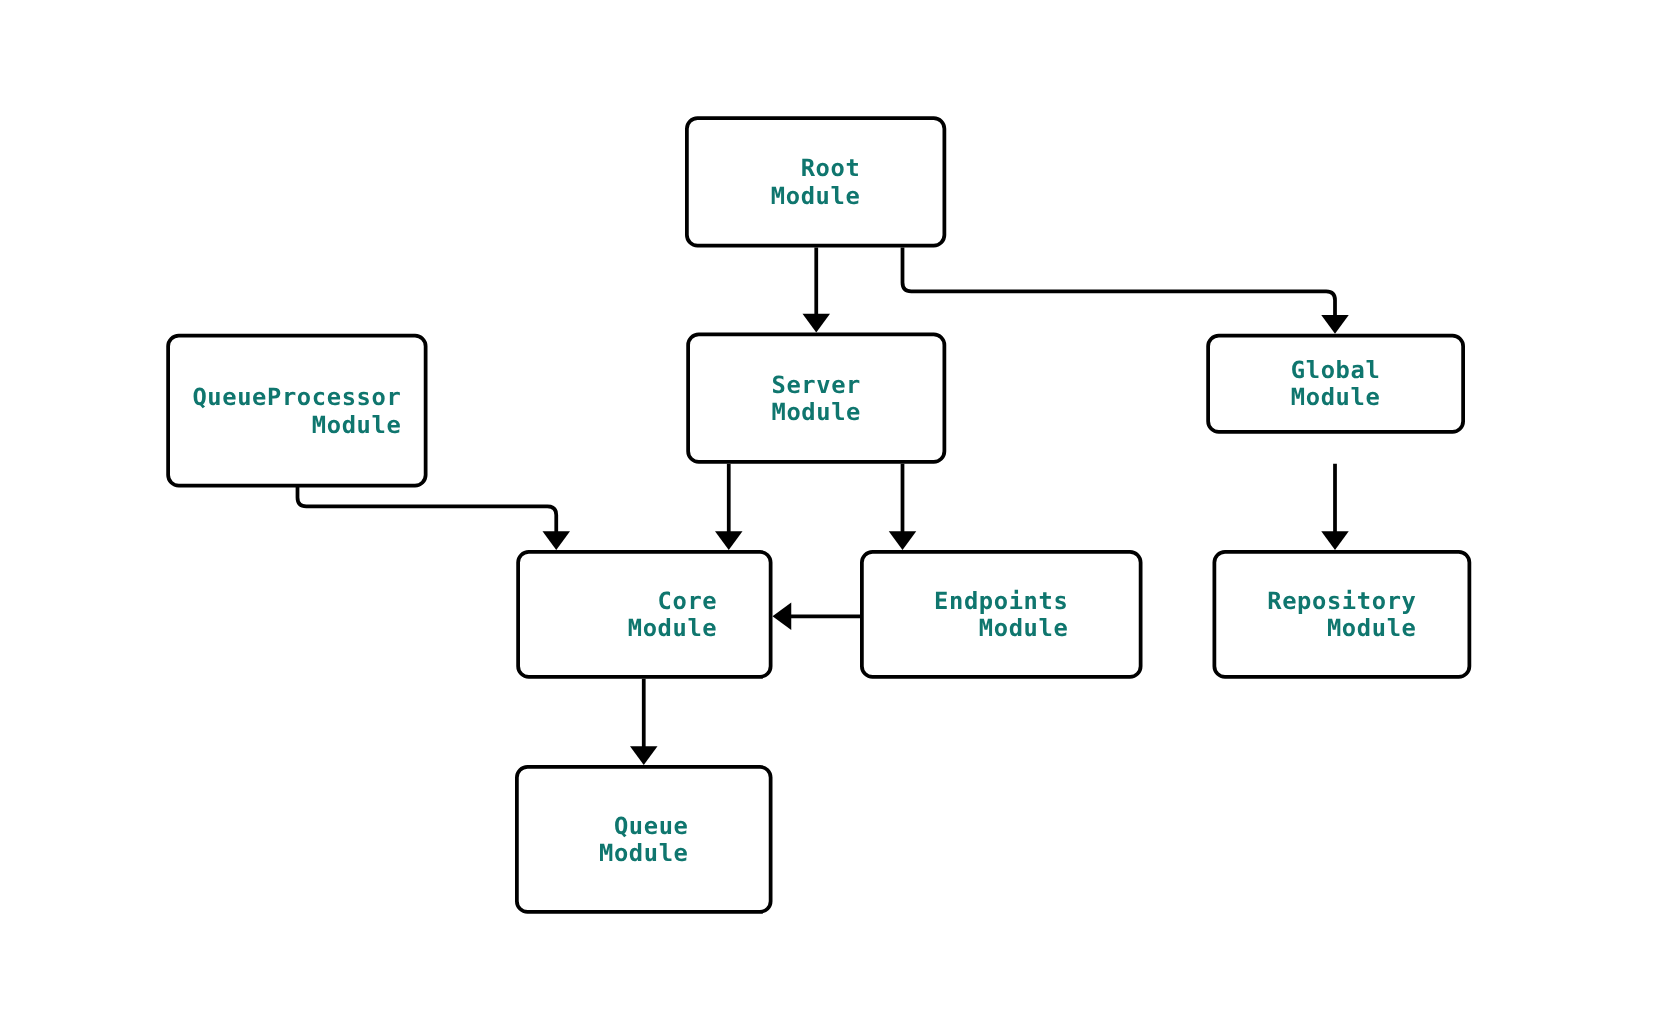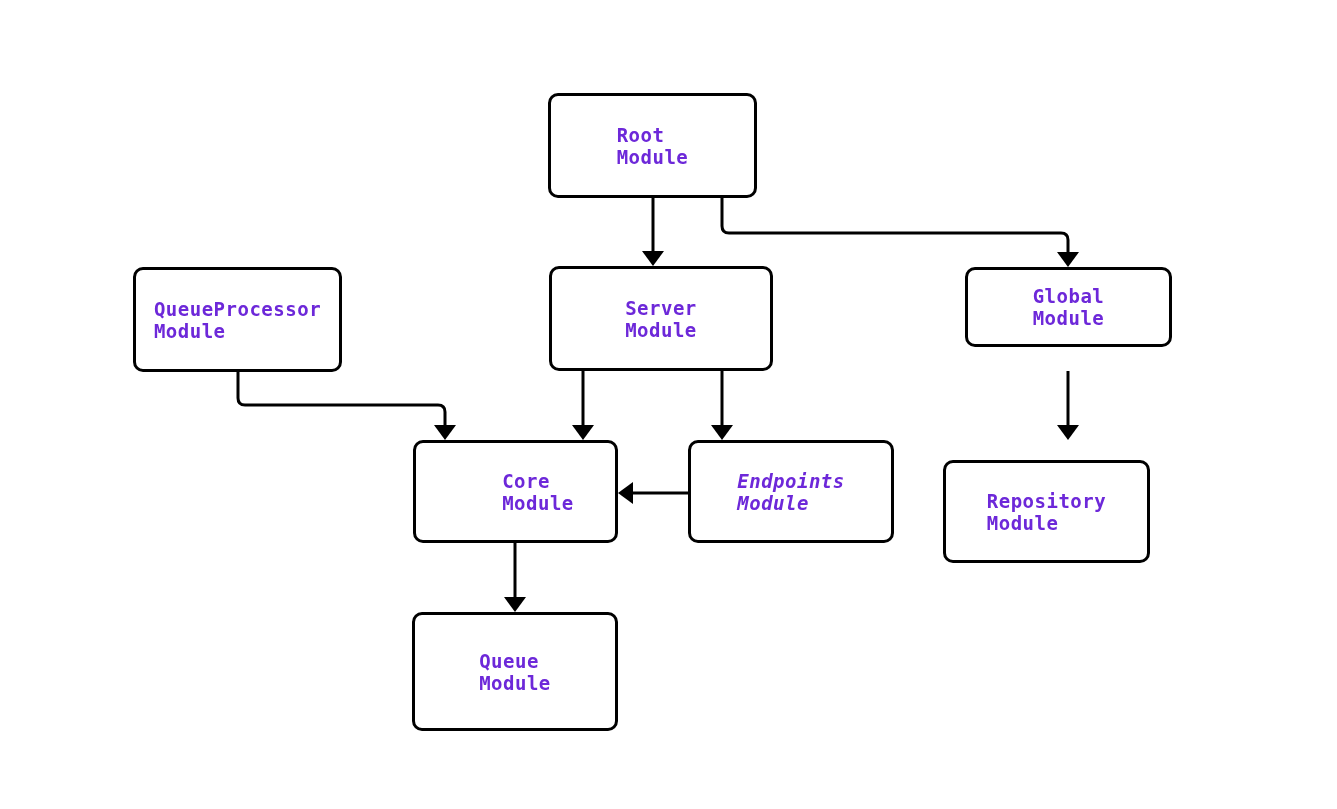--- a/index.html
+++ b/index.html
@@ -30,23 +30,23 @@
     background: #ffffff;
     display: flex;
     align-items: center;
     justify-content: center;
   }
   .node-label {
     font-weight: bold;
     font-size: 19px;
     line-height: 22px;
     letter-spacing: 0.5px;
-    text-align: left;
+    text-align: right;
     white-space: pre-line;
-    color: #6d28d9;
+    color: #0f766e;
   }
 </style>
 </head>
 <body>
 
 <div class="canvas">
   <svg class="edges-layer" id="edges-svg" viewBox="0 0 1337 809" xmlns="http://www.w3.org/2000/svg">
       <path d="M 653 198 L 653 253" fill="none" stroke="#000000" stroke-width="3"></path>
       <polygon points="653,266 642,251 664,251" fill="#000000"></polygon>
       <path d="M 722 198 L 722 226 Q 722 233 729 233 L 1061 233 Q 1068 233 1068 240 L 1068 254" fill="none" stroke="#000000" stroke-width="3"></path>
@@ -62,41 +62,41 @@
       <path d="M 1068 371 L 1068 427" fill="none" stroke="#000000" stroke-width="3"></path>
       <polygon points="1068,440 1057,425 1079,425" fill="#000000"></polygon>
       <path d="M 515 543 L 515 599" fill="none" stroke="#000000" stroke-width="3"></path>
       <polygon points="515,612 504,597 526,597" fill="#000000"></polygon>
     </svg>
 
   <div class="node" style="left: 548px; top: 93px; width: 209px; height: 105px; border-color: rgb(0, 0, 0); background: rgb(255, 255, 255);">
     <span class="node-label">Root
 Module</span>
   </div>
-  <div class="node" style="left: 133px; top: 267px; width: 209px; height: 105px; border-color: rgb(0, 0, 0); background: rgb(255, 255, 255);">
+  <div class="node" style="left: 133px; top: 267px; width: 209px; height: 123px; border-color: rgb(0, 0, 0); background: rgb(255, 255, 255);">
     <span class="node-label">QueueProcessor
 Module</span>
   </div>
-  <div class="node" style="left: 549px; top: 266px; width: 224px; height: 105px; border-color: rgb(0, 0, 0); background: rgb(255, 255, 255);">
+  <div class="node" style="left: 549px; top: 266px; width: 208px; height: 105px; border-color: rgb(0, 0, 0); background: rgb(255, 255, 255);">
     <span class="node-label">Server
 Module</span>
   </div>
   <div class="node" style="left: 965px; top: 267px; width: 207px; height: 80px; border-color: rgb(0, 0, 0); background: rgb(255, 255, 255);">
     <span class="node-label">Global
 Module</span>
   </div>
   <div class="node" style="left: 413px; top: 440px; width: 205px; height: 103px; border-color: rgb(0, 0, 0); background: rgb(255, 255, 255); padding-left: 45px;">
     <span class="node-label">Core
 Module</span>
   </div>
-  <div class="node" style="left: 688px; top: 440px; width: 206px; height: 103px; border-color: rgb(0, 0, 0); background: rgb(255, 255, 255); font-style: italic;">
+  <div class="node" style="left: 688px; top: 440px; width: 226px; height: 103px; border-color: rgb(0, 0, 0); background: rgb(255, 255, 255);">
     <span class="node-label">Endpoints
 Module</span>
   </div>
-  <div class="node" style="left: 943px; top: 440px; width: 207px; height: 103px; border-color: rgb(0, 0, 0); background: rgb(255, 255, 255); margin-top: 20px;">
+  <div class="node" style="left: 970px; top: 440px; width: 207px; height: 103px; border-color: rgb(0, 0, 0); background: rgb(255, 255, 255);">
     <span class="node-label">Repository
 Module</span>
   </div>
   <div class="node" style="left: 412px; top: 612px; width: 206px; height: 119px; border-color: rgb(0, 0, 0); background: rgb(255, 255, 255);">
     <span class="node-label">Queue
 Module</span>
   </div>
 </div>
 
 </body></html>

